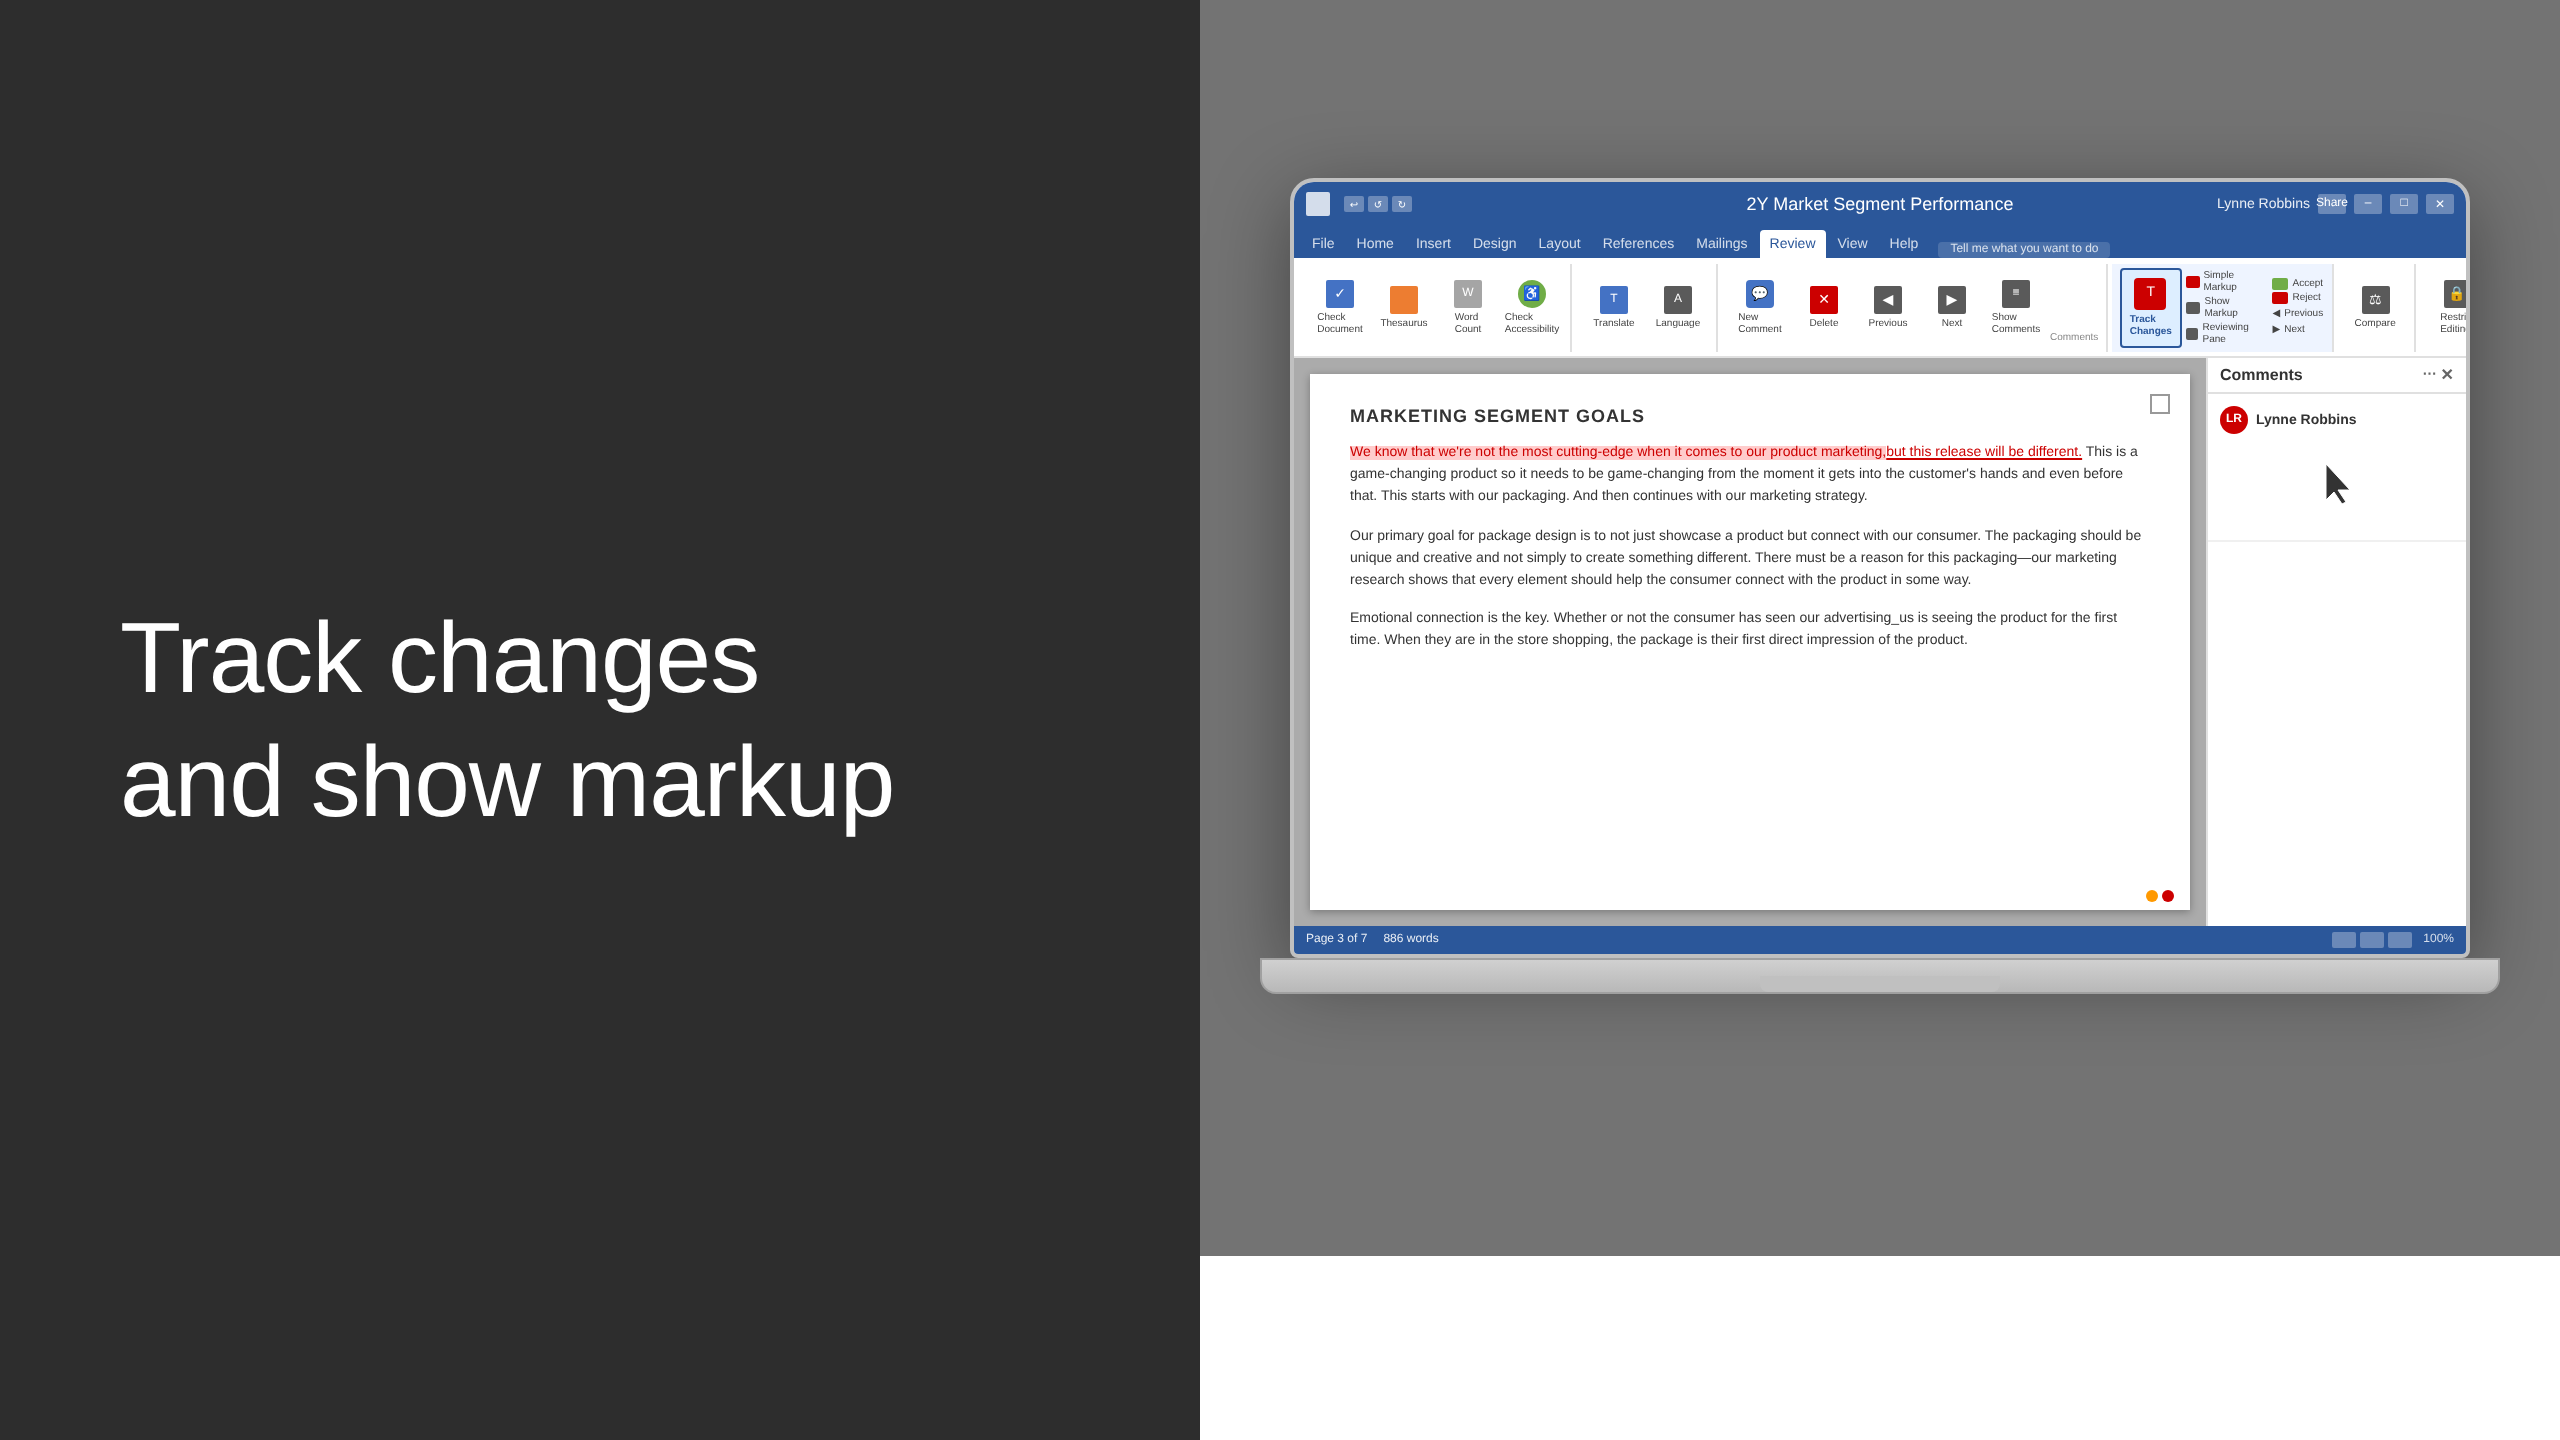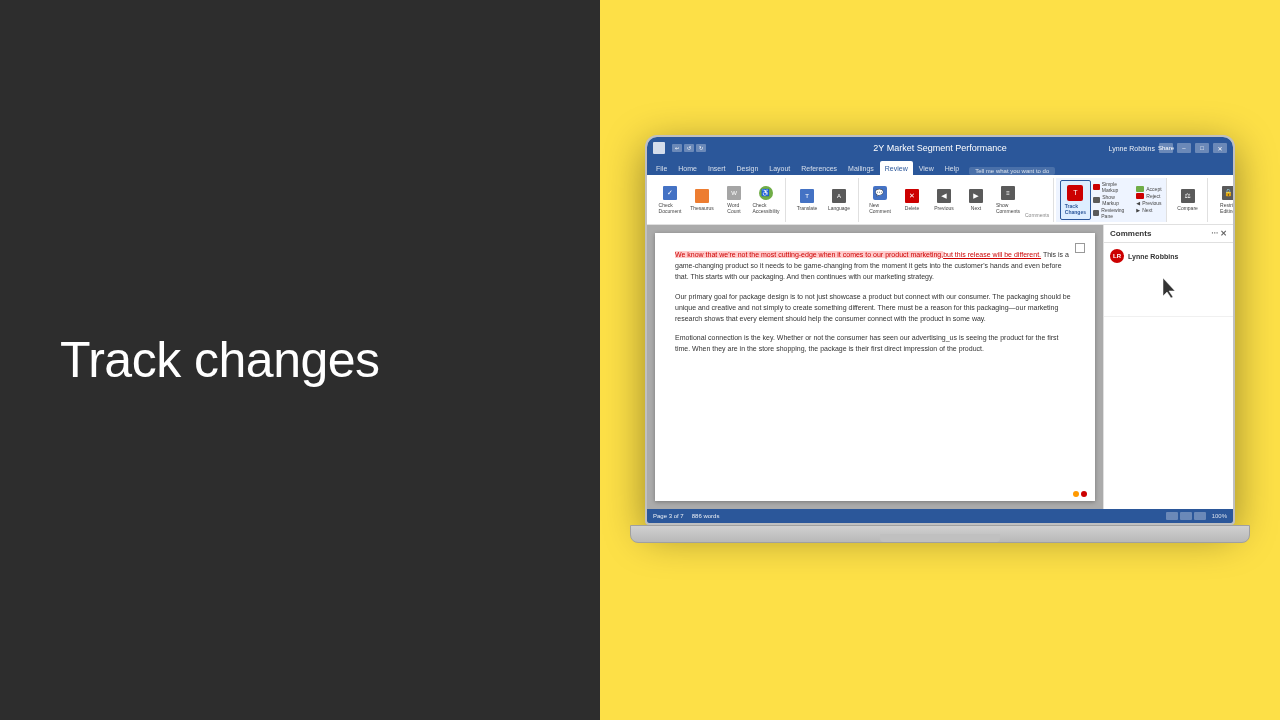--- a/index.html
+++ b/index.html
@@ -27,22 +27,22 @@
       color: #ffffff;
       font-size: 50px;
       font-weight: 300;
       line-height: 1.25;
       letter-spacing: -0.5px;
     }
 
     
     .right-panel {
       width: 680px;
-      height: 720px;
-      background-color: #fde047;
+      height: 628px;
+      background-color: #737373;
       display: flex;
       align-items: center;
       justify-content: center;
       position: relative;
       flex-shrink: 0;
     }
 
     
     .laptop-container {
       position: relative;
@@ -328,20 +328,21 @@
       height: 6px;
       border-radius: 50%;
     }
   </style>
 </head>
 <body>
 
 <div class="left-panel">
   <div class="headline">
     <span>Track changes</span><br>
+    <span>and show markup</span>
   </div>
 </div>
 
 <div class="right-panel">
   <div class="laptop-container">
     <div class="laptop-screen-frame">
       <div class="word-app">
 
         <div class="title-bar" style="position:relative;">
           <div class="title-bar-left">
@@ -480,20 +481,21 @@
 
           </div>
 
         </div>
 
         <div class="document-area">
           <div class="document-page">
 
             <div style="position:absolute;top:10px;right:10px;width:10px;height:10px;border:1px solid #999;background:white;"></div>
 
+            <div class="doc-title">MARKETING SEGMENT GOALS</div>
 
             <p class="doc-paragraph">
               <span style="background:#ffcccc;color:#cc0000;font-size:7px;text-decoration:none;">We know that we're not the most cutting-edge when it comes to our product marketing,</span><span style="color:#cc0000;font-size:7px;text-decoration:underline;">but this release will be different.</span>
               <span>This is a game-changing product so it needs to be game-changing from the moment it gets into the customer's hands and even before that. This starts with our packaging. And then continues with our marketing strategy.</span>
             </p>
 
             <p class="doc-paragraph">
               <span>Our primary goal for package design is to not just showcase a product but connect with our consumer. The packaging should be unique and creative and not simply to create something different. There must be a reason for this packaging—our marketing research shows that every element should help the consumer connect with the product in some way.</span>
             </p>
 

